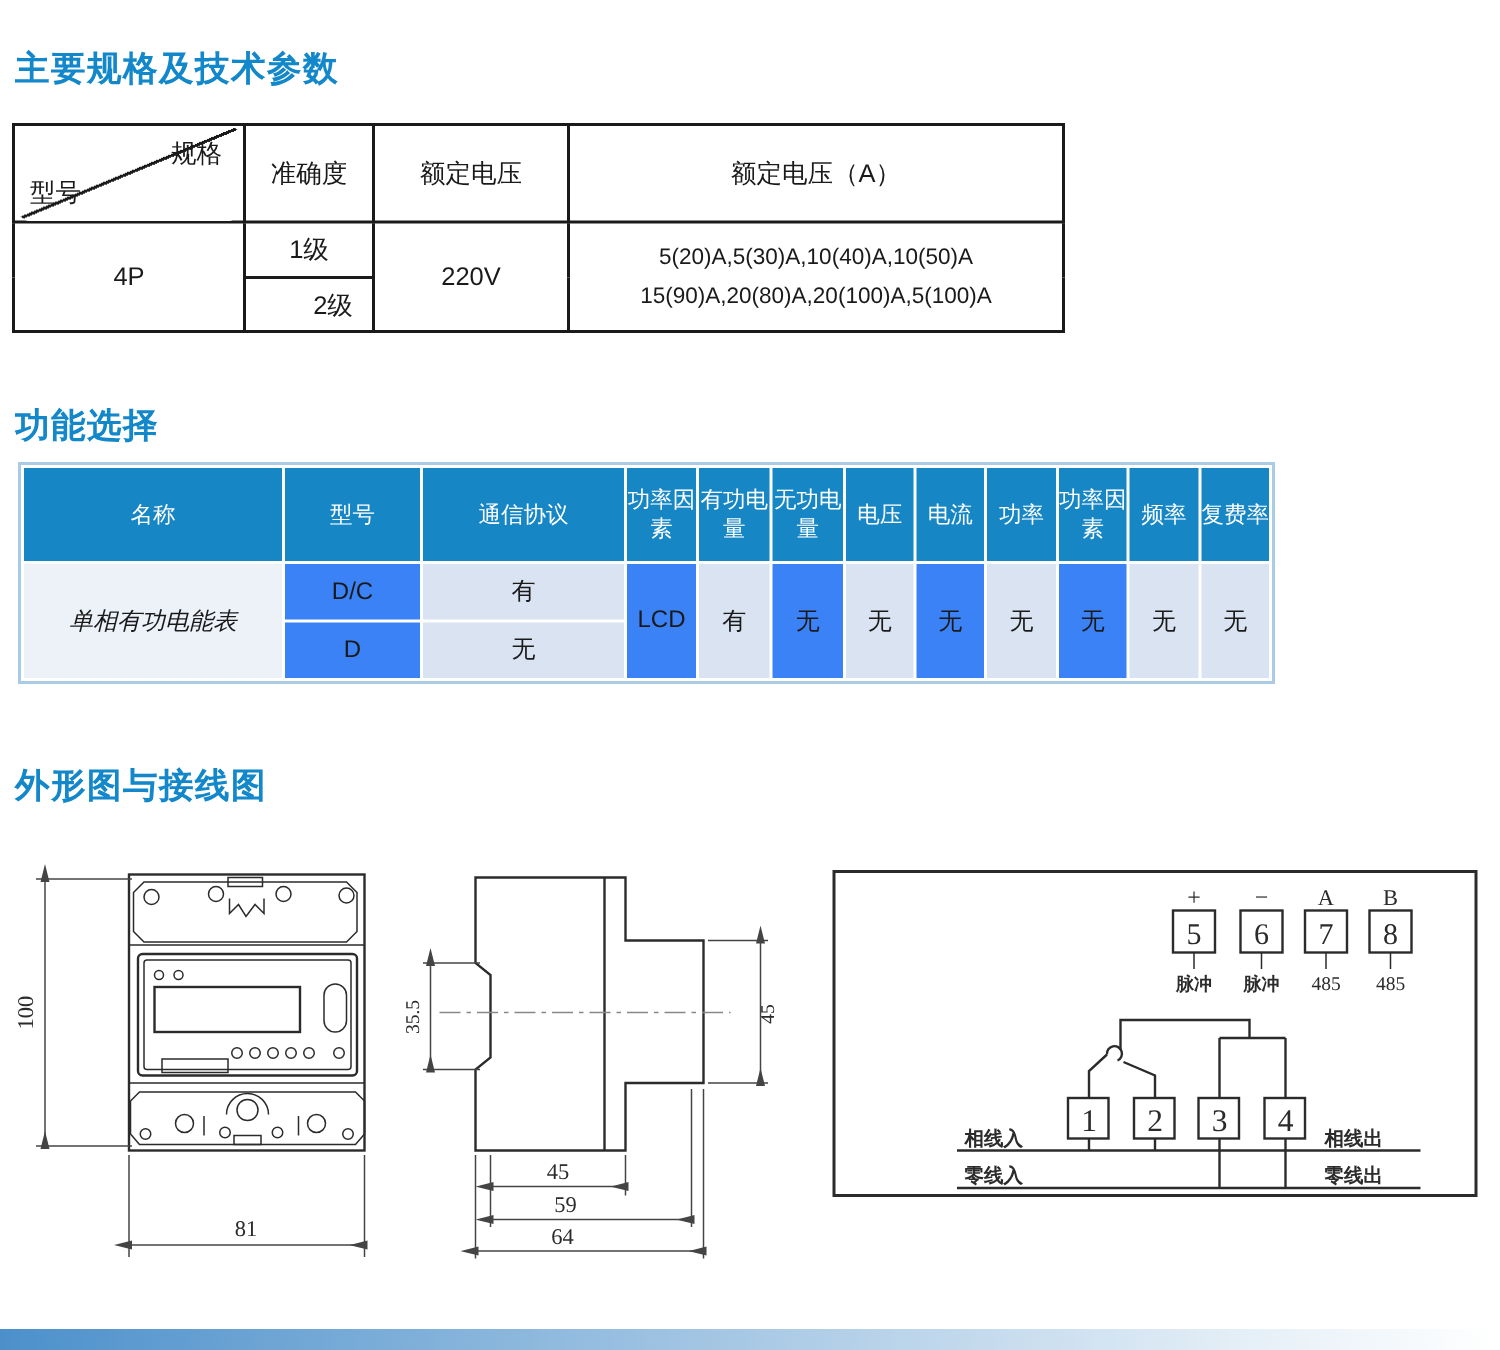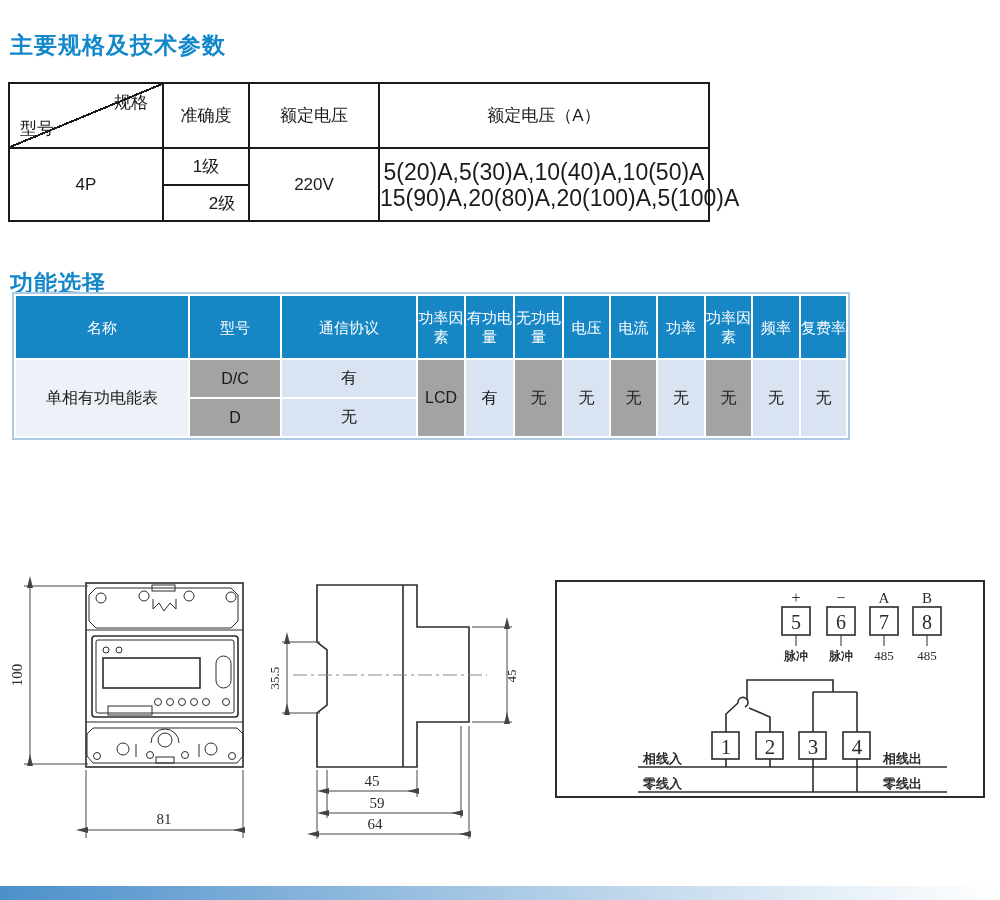--- a/index.html
+++ b/index.html
@@ -8,35 +8,35 @@
   .sec-title{position:absolute;left:10px;font-size:23px;font-weight:bold;color:#1287c9;letter-spacing:1px;}
 
   
   .spec-table{position:absolute;left:8px;top:82px;border-collapse:collapse;table-layout:fixed;width:700px;}
   .spec-table td{border:2px solid #1a1a1a;text-align:center;vertical-align:middle;
                  font-size:17px;padding:0;background:#fff;}
   .spec-table tr.h td{height:63px;}
   .spec-table tr.r1 td{height:35px;}
   .spec-table tr.r2 td{height:34px;padding-left:32px;}
   td.diag{position:relative;
-    background-image:linear-gradient(to bottom right,transparent calc(50% - 1px),#1a1a1a calc(50% - 1px),#1a1a1a calc(50% + 1px),transparent calc(50% + 1px));}
+    background-image:linear-gradient(to bottom right,transparent calc(50% - 1px),#1a1a1a calc(50% - 1px),#1a1a1a calc(50% + 1px),transparent calc(50% + 1px));border-radius:14px;}
   td.diag .dg-top{position:absolute;top:7px;right:14px;font-size:17px;}
   td.diag .dg-bot{position:absolute;bottom:7px;left:10px;font-size:17px;}
-  .cur div{line-height:26px;font-size:23px;}
+  .cur div{line-height:26px;font-size:15px;}
 
   
-  .fn-wrap{position:absolute;left:12px;top:292px;border:2px solid #a9cbe6;background:#fff;}
+  .fn-wrap{position:absolute;left:12px;top:308px;border:2px solid #a9cbe6;background:#fff;}
   .fn-table{border-collapse:separate;border-spacing:2px;table-layout:fixed;}
   .fn-table td{text-align:center;vertical-align:middle;padding:0;}
   .fn-table tr.h td{background:#1686c5;color:#fff;font-size:15px;height:62px;line-height:19px;}
   .fn-table tr.d1 td{height:37px;}
   .fn-table tr.d2 td{height:37px;}
-  .fn-table td.c-m{background:#a3a3a3;font-size:16px;}
+  .fn-table td.c-m{background:#3b82f6;font-size:16px;}
   .fn-table td.c-l{background:#d9e3f1;font-size:16px;}
-  .fn-table td.c-xl{background:#edf1f8;font-size:16px;}
+  .fn-table td.c-xl{background:#edf1f8;font-size:16px;font-style:italic;}
 
   
   .drw{position:absolute;}
   svg text{font-family:"Liberation Serif","DejaVu Serif",serif;fill:#2b2b2b;}
   svg text.cjk{font-family:"Liberation Sans","DejaVu Sans",sans-serif;font-weight:bold;}
   .ln{stroke:#2b2b2b;stroke-width:1.6;fill:none;}
   .ln-thin{stroke:#2b2b2b;stroke-width:1;fill:none;}
   .dimln{stroke:#444;stroke-width:1;fill:none;}
   .cl{stroke:#888;stroke-width:1;fill:none;stroke-dasharray:14 4 3 4;}
 
@@ -130,20 +130,21 @@
         <td rowspan="2" class="c-l">无</td>
       </tr>
       <tr class="d2">
         <td class="c-m">D</td>
         <td class="c-l">无</td>
       </tr>
     </tbody>
       </table>
   </div>
 
+  <div class="sec-title" style="top:508px;">外形图与接线图</div>
 
   <svg class="drw" style="left:10px;top:565px;" width="260" height="290" viewBox="10 565 260 290">
     <defs>
       <marker id="a1" markerWidth="12" markerHeight="8" refX="10" refY="4" orient="auto" markerUnits="userSpaceOnUse">
         <path d="M0,4 L12,1 L12,7 Z" fill="#444"></path>
       </marker>
     </defs>
 
     <rect class="ln" x="86" y="583" width="157" height="184"></rect>
 

